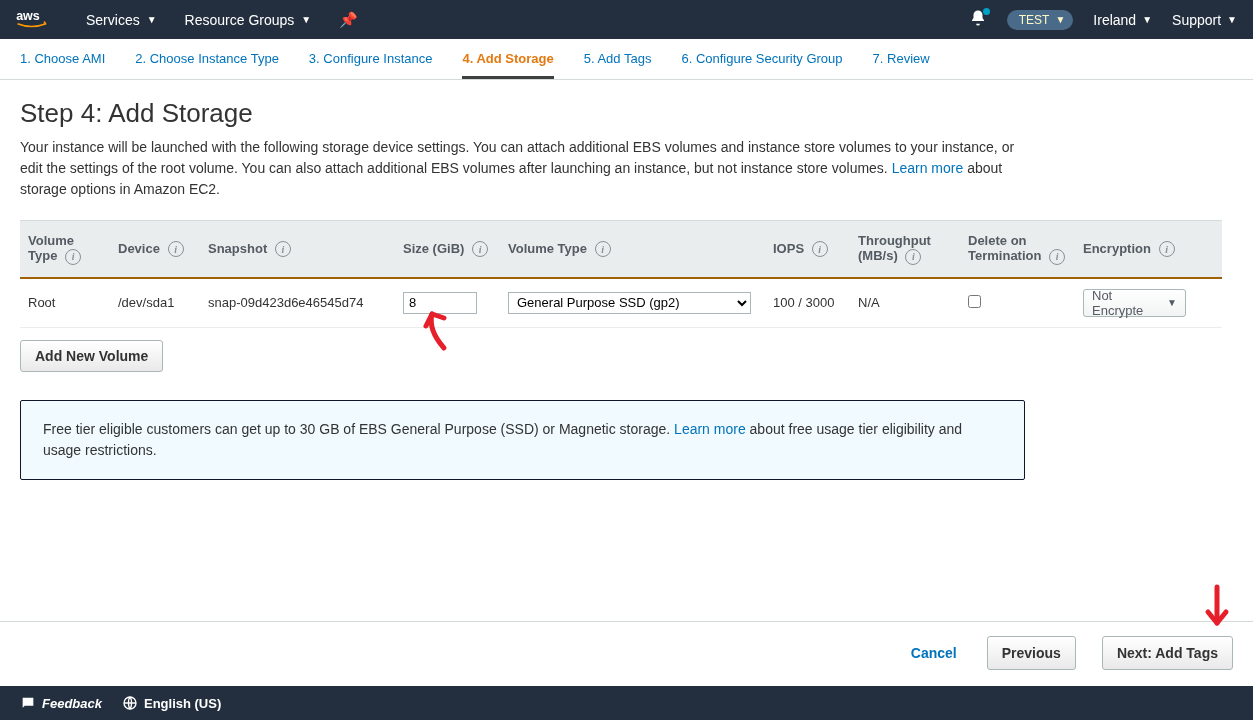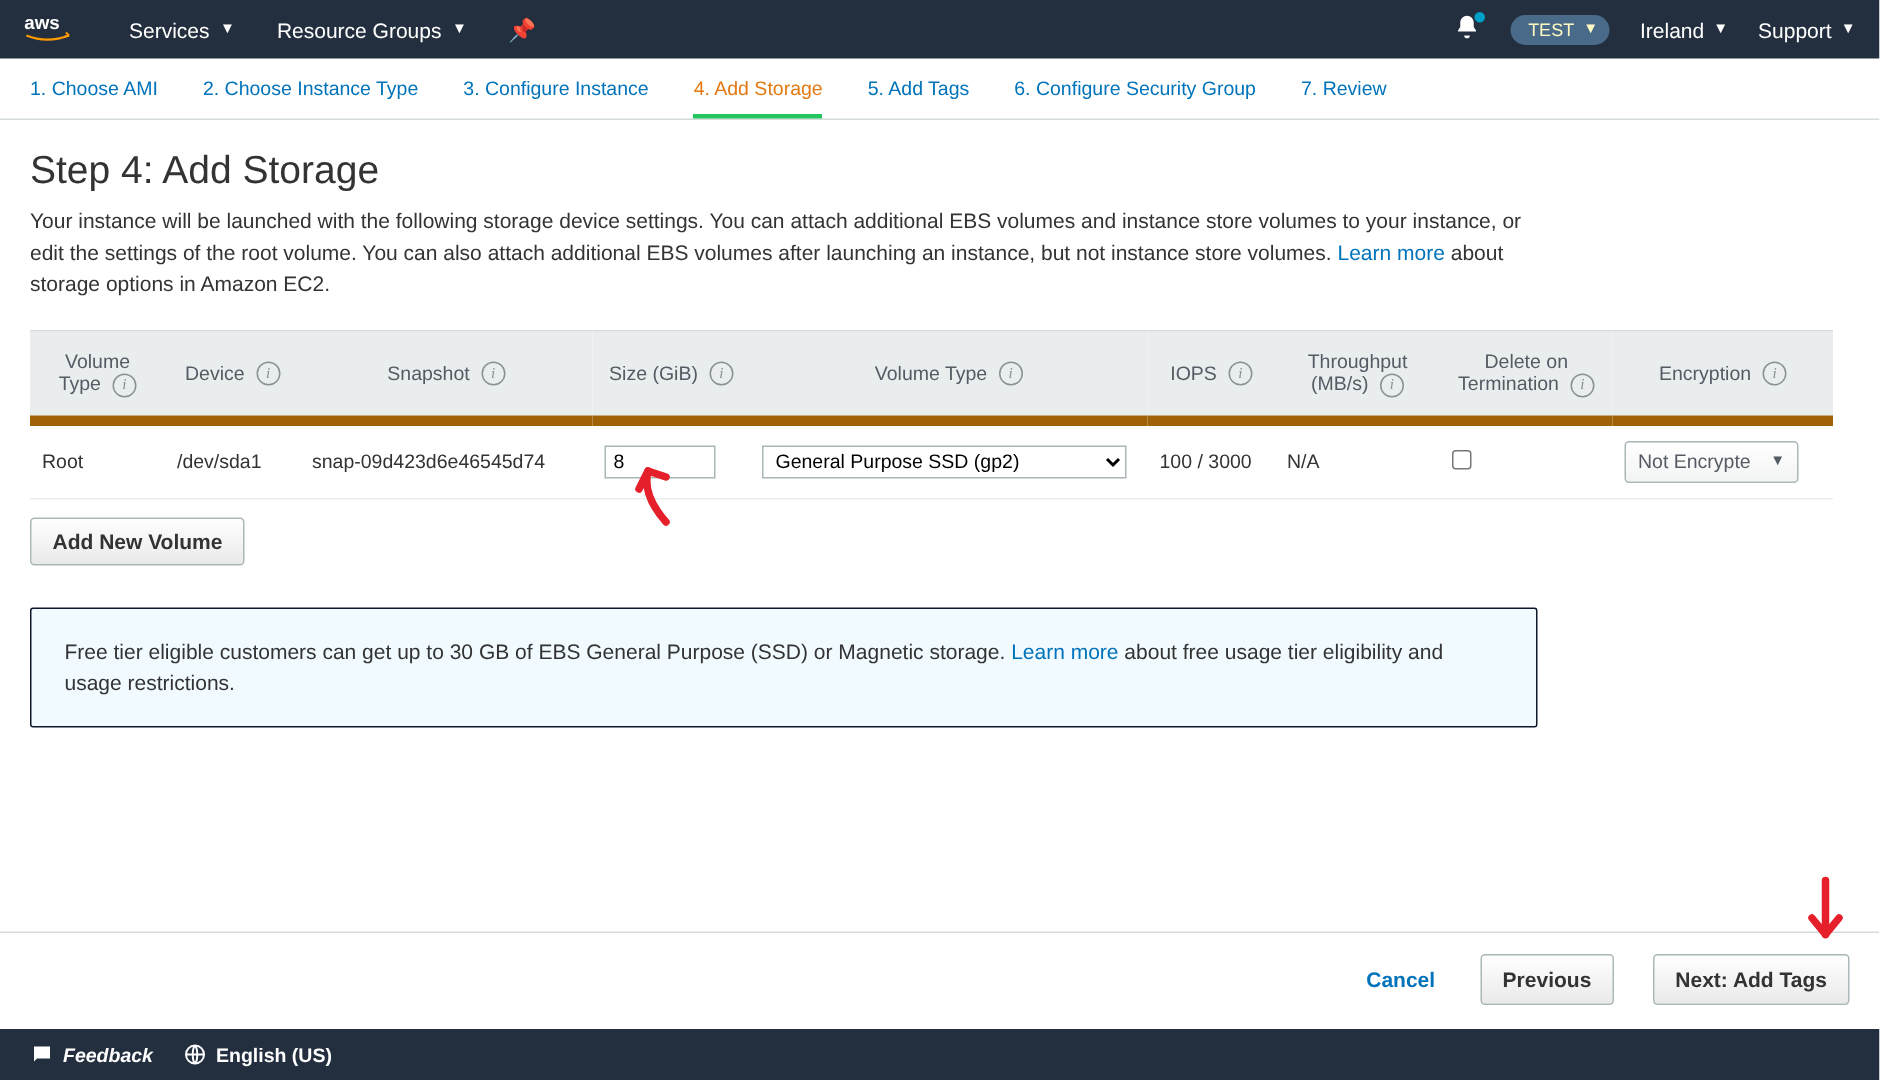--- a/index.html
+++ b/index.html
@@ -17,37 +17,37 @@
 .bell svg { width: 18px; height: 18px; fill: #fff; }
 .bell-dot { position: absolute; top: -1px; right: -3px; width: 7px; height: 7px; border-radius: 50%; background: #00a1c9; }
 .account-badge { background: #4a6a8a; color: #fef9c3; border-radius: 12px; padding: 3px 8px 3px 12px; font-size: 12px; display: flex; align-items: center; margin-right: 20px; cursor: pointer; }
 .account-badge .caret { margin-left: 6px; font-size: 10px; }
 .region, .support { color: #fff; font-size: 14px; display: flex; align-items: center; margin-right: 20px; cursor: pointer; }
 .support { margin-right: 0; }
 
 
 .wizard-tabs { display: flex; padding: 12px 20px 0 20px; border-bottom: 1px solid #d5dbdb; gap: 30px; }
 .wizard-tab { color: #0073bb; font-size: 13px; padding-bottom: 10px; cursor: pointer; white-space: nowrap; }
-.wizard-tab.active { color: #e47911; font-weight: normal; border-bottom: 3px solid #22c55e; }
+.wizard-tab.active { color: #e47911; font-weight: bold; border-bottom: 3px solid #404040; }
 
 
 .content { padding: 18px 31px 0 20px; }
 h1 { font-size: 26px; font-weight: 400; color: #333; margin-bottom: 8px; }
 .description { font-size: 14px; color: #333; line-height: 1.5; margin-bottom: 20px; max-width: 1010px; }
 .description a { color: #0073bb; text-decoration: none; }
 
 
 .storage-table { width: 100%; border-collapse: collapse; border-top: 1px solid #d5dbdb; }
-.storage-table th { background: #eaeded; text-align: center; font-weight: normal; font-size: 13px; color: #545b64; padding: 12px 8px; vertical-align: middle; border-bottom: 7px solid #a16207; }
+.storage-table th { background: #eaeded; text-align: left; font-weight: bold; font-size: 13px; color: #545b64; padding: 12px 8px; vertical-align: middle; border-bottom: 2px solid #a16207; }
 .storage-table td { padding: 10px 8px; font-size: 13px; color: #333; border-bottom: 1px solid #eaeded; vertical-align: middle; }
 .info-icon { display: inline-flex; width: 16px; height: 16px; border: 1px solid #879196; border-radius: 50%; align-items: center; justify-content: center; font-size: 10px; font-style: italic; font-family: Georgia, serif; color: #879196; margin-left: 4px; vertical-align: middle; cursor: pointer; }
 .size-input { width: 74px; height: 22px; border: 1px solid #aab7b8; padding: 2px 5px; font-size: 13px; }
 .voltype-select { width: 243px; height: 22px; border: 1px solid #aab7b8; font-size: 13px; background: #fff; padding: 1px 4px; }
 .checkbox { width: 13px; height: 13px; }
-.encrypt-select { width: 116px; height: 28px; border: 1px solid #aab7b8; border-radius: 3px; background: linear-gradient(#fff,#f2f3f3); display: flex; align-items: center; justify-content: space-between; padding: 0 8px; font-size: 13px; color: #545b64; cursor: pointer; }
+.encrypt-select { width: 103px; height: 28px; border: 1px solid #aab7b8; border-radius: 3px; background: linear-gradient(#fff,#f2f3f3); display: flex; align-items: center; justify-content: space-between; padding: 0 8px; font-size: 13px; color: #545b64; cursor: pointer; }
 .encrypt-select .caret-dk { font-size: 10px; color: #545b64; }
 
 .add-volume-btn { margin-top: 12px; background: linear-gradient(#fff,#e9e9e9); border: 1px solid #aab7b8; border-radius: 3px; padding: 7px 14px; font-size: 14px; font-weight: bold; color: #333; cursor: pointer; }
 
 
 .info-box { margin-top: 28px; border: 1px solid #0f172a; background: #f1faff; border-radius: 2px; padding: 18px 22px; font-size: 14px; color: #333; line-height: 1.5; max-width: 1005px; }
 .info-box a { color: #0073bb; text-decoration: none; }
 
 
 .footer-bar { position: absolute; bottom: 36px; left: 0; right: 0; border-top: 1px solid #d5dbdb; padding: 14px 20px; display: flex; justify-content: flex-end; gap: 26px; align-items: center; }

